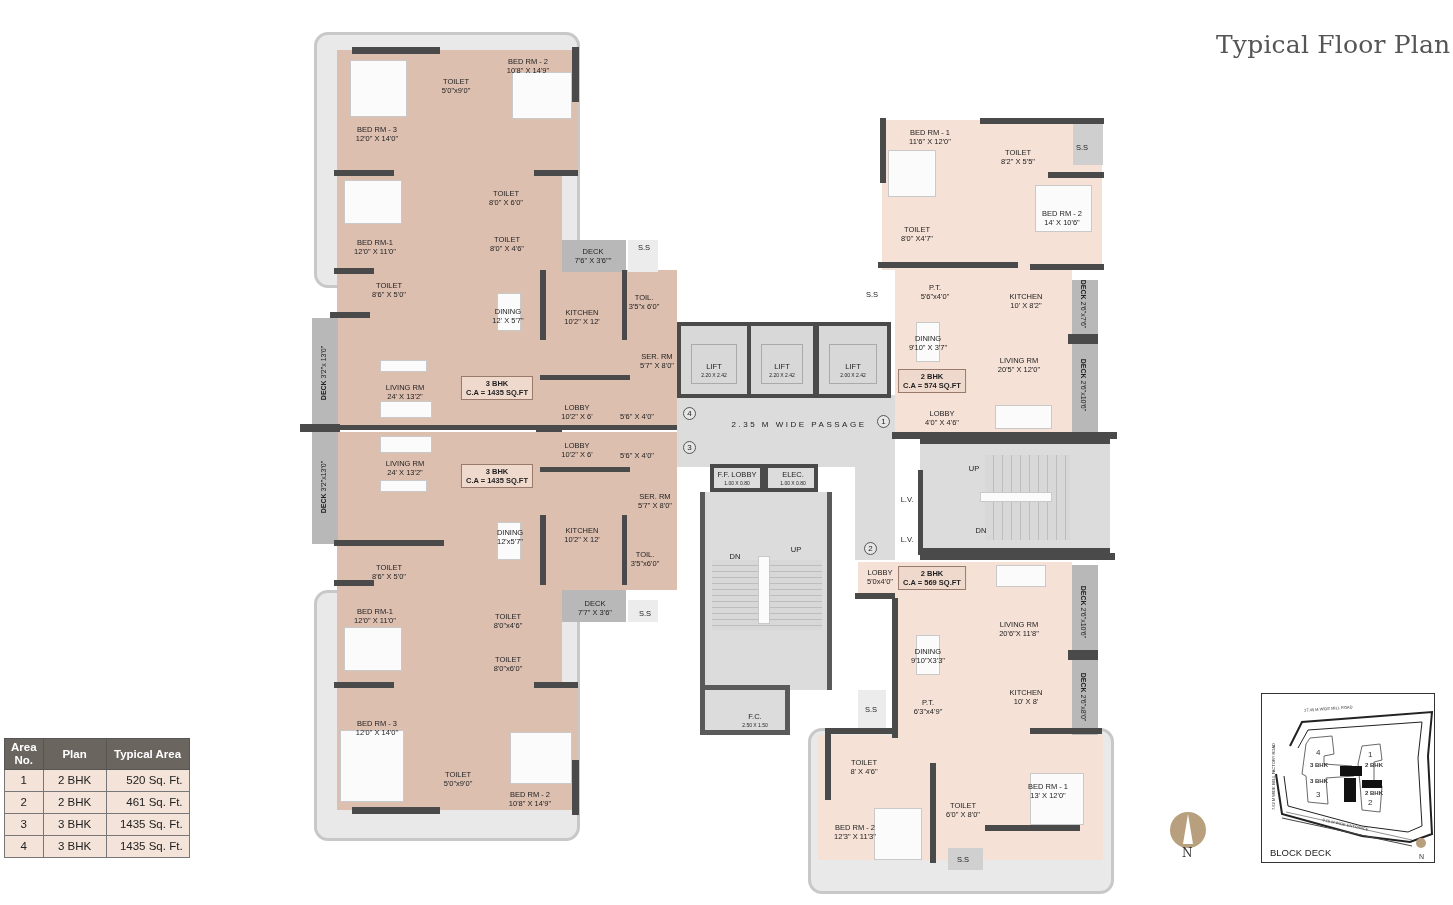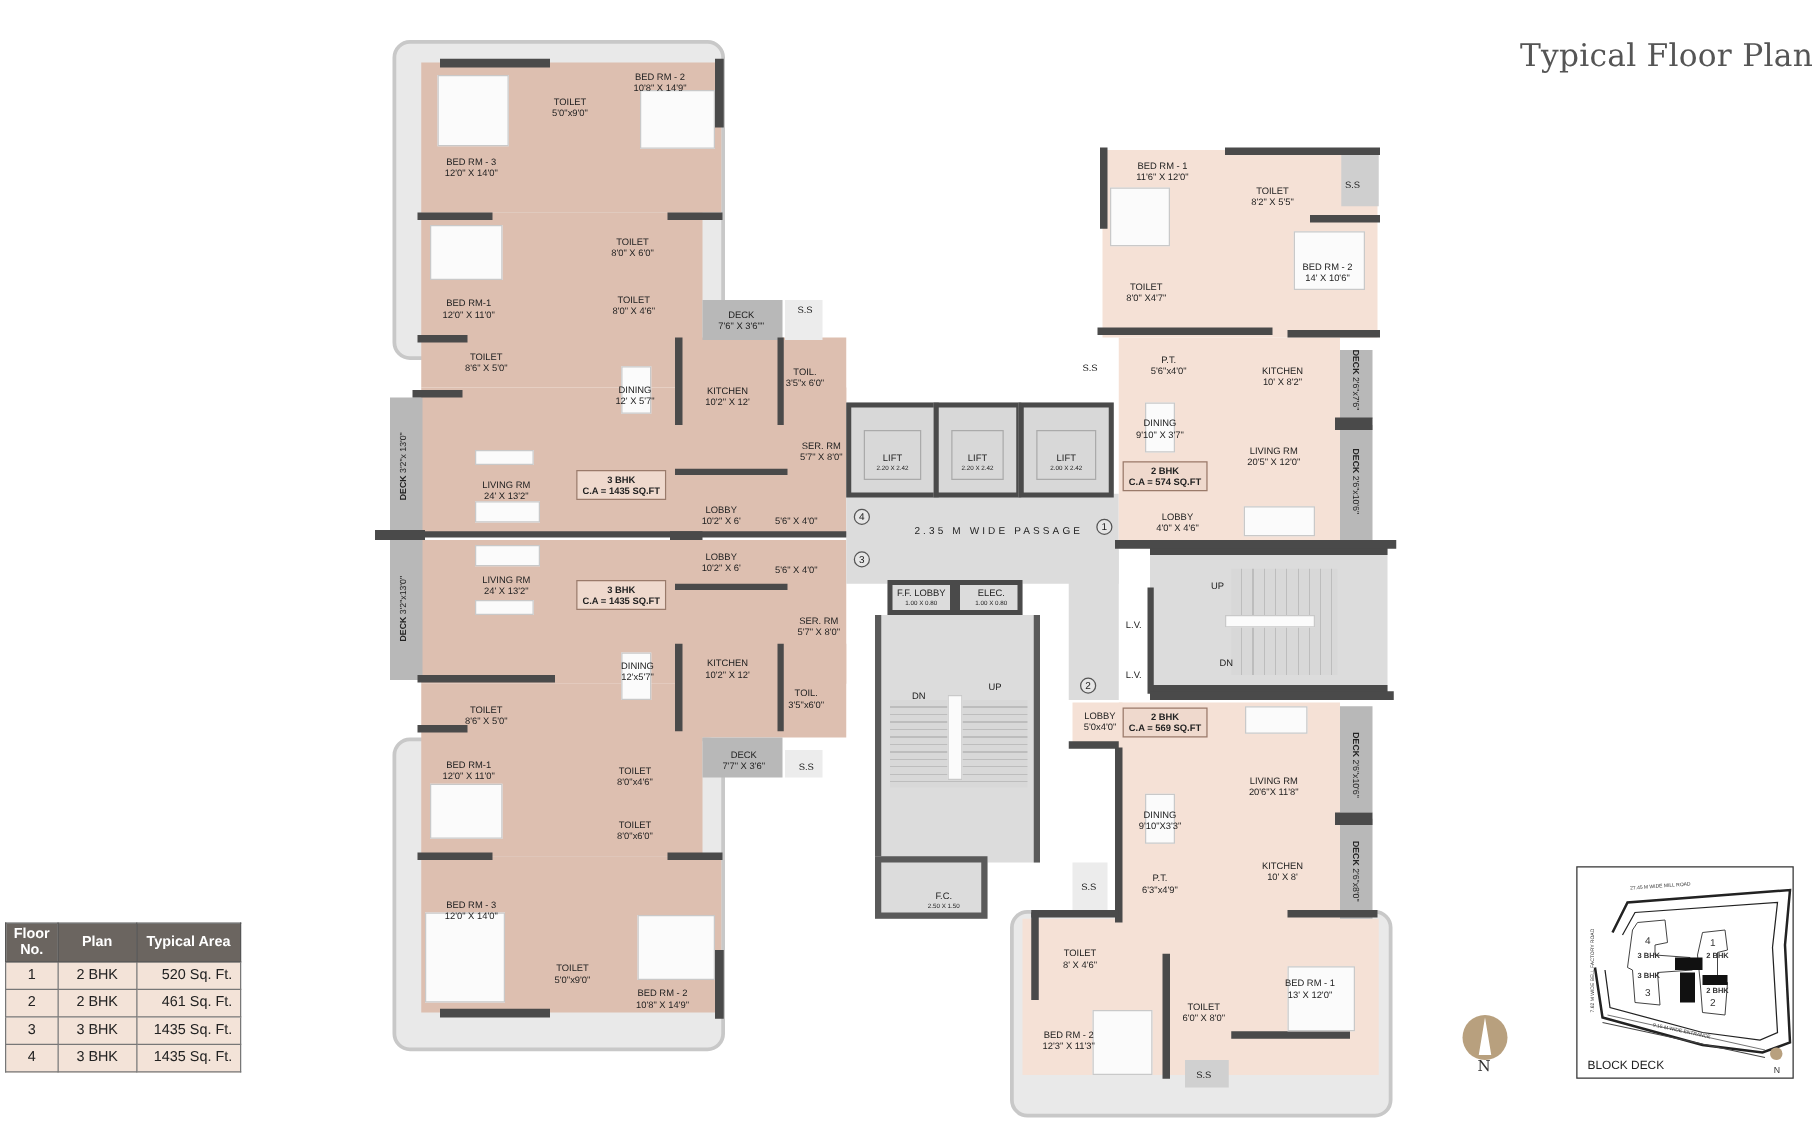--- a/index.html
+++ b/index.html
@@ -421,21 +421,21 @@
   <div class="lbl" style="left:855px;top:823px;">
       <b>BED RM - 2</b>
       <b>12'3" X 11'3"</b>
     </div>
   <div class="lbl" style="left:963px;top:855px;">S.S</div>
 </div>
 
 <table class="ftable">
   <thead>
     <tr>
-      <th style="width:22px;">Floor No.</th>
+      <th style="width:22px;">Area No.</th>
       <th style="width:50px;">Plan</th>
       <th style="width:70px;">Typical Area</th>
     </tr>
   </thead>
   <tbody>
     <tr>
       <td class="c1">1</td>
       <td class="c2">2 BHK</td>
       <td class="c3">520 Sq. Ft.</td>
     </tr>

